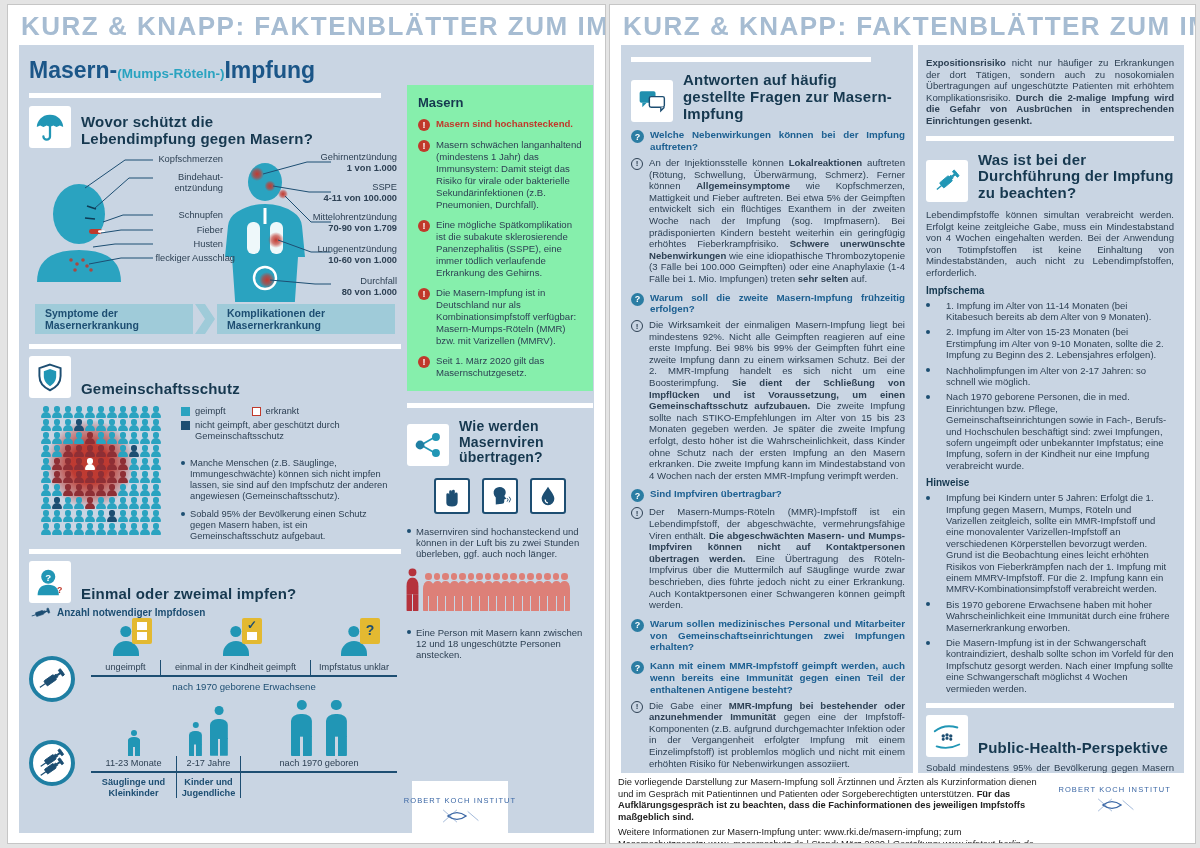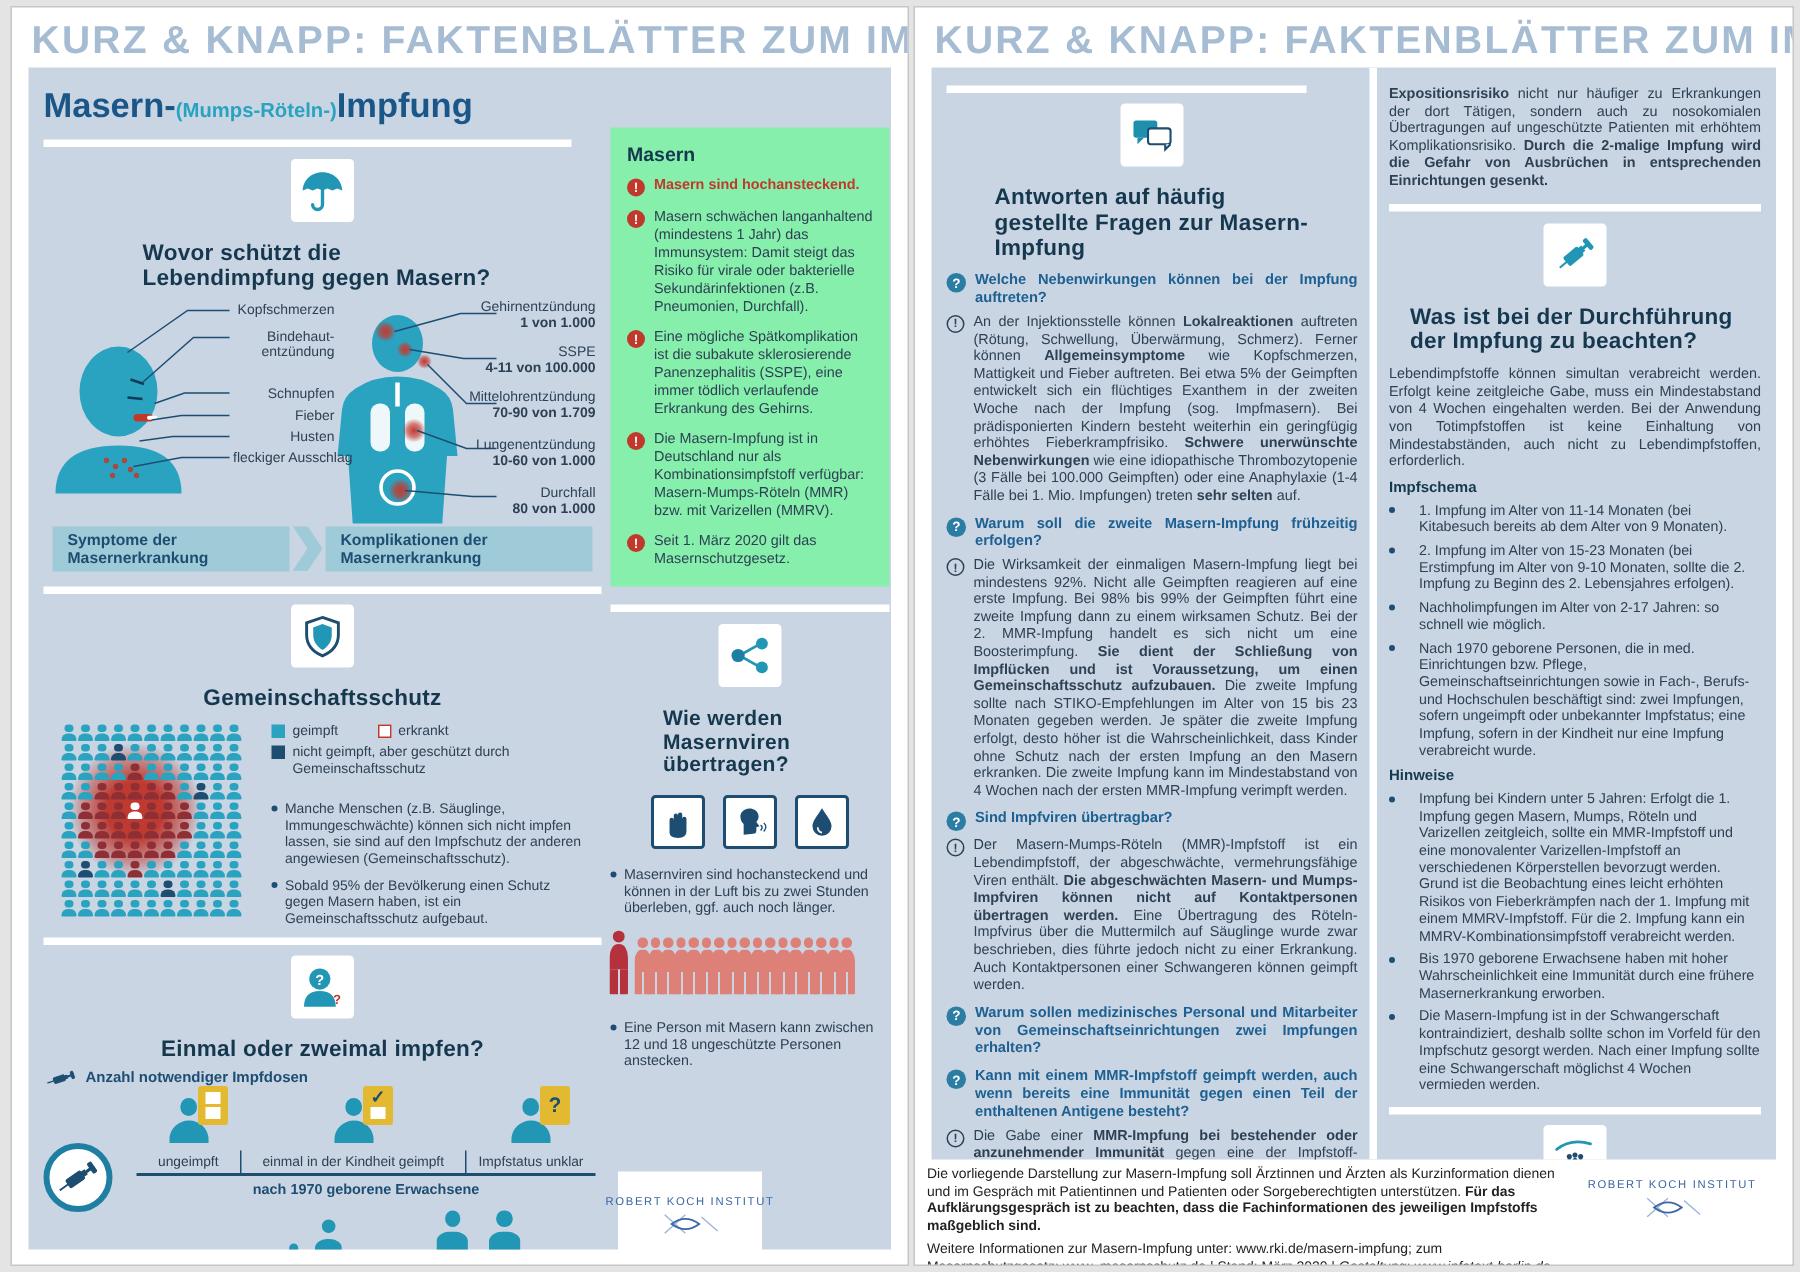--- a/index.html
+++ b/index.html
@@ -6,21 +6,21 @@
   #stage{position:relative;width:1200px;height:848px;background:#e4e4e4;overflow:hidden;}
   .page{position:absolute;top:5px;height:838px;background:#ffffff;box-shadow:0 0 0 1px #c6c6c6;overflow:hidden;}
   #page-left{left:8px;width:597px;}
   #page-right{left:610px;width:585px;}
   .hdr{position:absolute;top:6px;left:13px;font-size:26px;font-weight:800;letter-spacing:1.5px;color:#a6bcd2;white-space:nowrap;}
   .panel{position:absolute;left:11px;right:11px;top:40px;background:#c9d5e3;overflow:hidden;}
   #page-left .panel{height:788px;}
   #page-right .panel{height:728px;}
 
   .whitebar{height:5px;background:#ffffff;}
-  .icon-head{display:flex;gap:10px;align-items:center;flex-direction:column;}
+  .icon-head{display:flex;gap:10px;align-items:flex-end;}
   .ibox{width:42px;height:42px;background:#fff;border-radius:3px;flex:none;display:flex;align-items:center;justify-content:center;}
   .h2{font-weight:800;color:#16384f;font-size:15px;line-height:1.12;padding-top:3px;letter-spacing:.2px;}
   b{font-weight:800;}
 
   
   #lcol{position:absolute;left:10px;top:12px;width:372px;}
   #rcol{position:absolute;left:388px;top:40px;width:186px;}
 
   .ltitle{font-size:23px;font-weight:800;color:#1b5688;}
   .ltitle .mid{font-size:13.5px;color:#2aa3c0;}
@@ -60,21 +60,21 @@
   .doserow{position:relative;margin-top:8px;}
   .dosebadge{position:absolute;left:0;width:46px;height:46px;border-radius:50%;background:#fff;border:4px solid #1f7fa3;display:flex;flex-direction:column;align-items:center;justify-content:center;box-sizing:border-box;}
   .grp-rows{margin-left:62px;width:306px;}
   .frow{display:flex;align-items:flex-end;}
   .brow{display:flex;border-bottom:2px solid #1d4e72;}
   .nrow{display:flex;}
   .cell{box-sizing:border-box;text-align:center;}
   .tick{border-right:1.5px solid #1d4e72;}
   .agelbl{font-size:9.2px;color:#2e4154;padding:2px 2px 3px;}
   .grplbl{font-size:9.2px;font-weight:800;color:#1d4e72;line-height:10.5px;padding:4px 3px 0;}
-  .caption{font-size:9.6px;font-weight:700;color:#1d4e72;text-align:center;margin-top:4px;}
+  .caption{font-size:9.6px;font-weight:400;color:#1d4e72;text-align:center;margin-top:4px;}
 
   .bustp{position:relative;display:inline-block;color:#2196b5;}
   .bustp::before{content:"";position:absolute;top:0;left:50%;transform:translateX(-50%);width:44%;aspect-ratio:1;border-radius:50%;background:currentColor;}
   .bustp::after{content:"";position:absolute;bottom:0;left:0;right:0;height:50%;border-radius:60% 60% 0 0/100% 100% 0 0;background:currentColor;}
   .fullp{position:relative;display:inline-block;color:#2196b5;vertical-align:bottom;}
   .fullp::before{content:"";position:absolute;top:0;left:50%;transform:translateX(-50%);width:40%;aspect-ratio:1;border-radius:50%;background:currentColor;}
   .fullp::after{content:"";position:absolute;top:25%;left:10%;right:10%;bottom:0;border-radius:45% 45% 4% 4%/16% 16% 3% 3%;
      background:linear-gradient(currentColor,currentColor) top/100% 54% no-repeat,
                 linear-gradient(to right,currentColor 0 43%,transparent 43% 57%,currentColor 57% 100%) bottom/100% 48% no-repeat;}
   .figwrap{position:relative;display:inline-block;}

